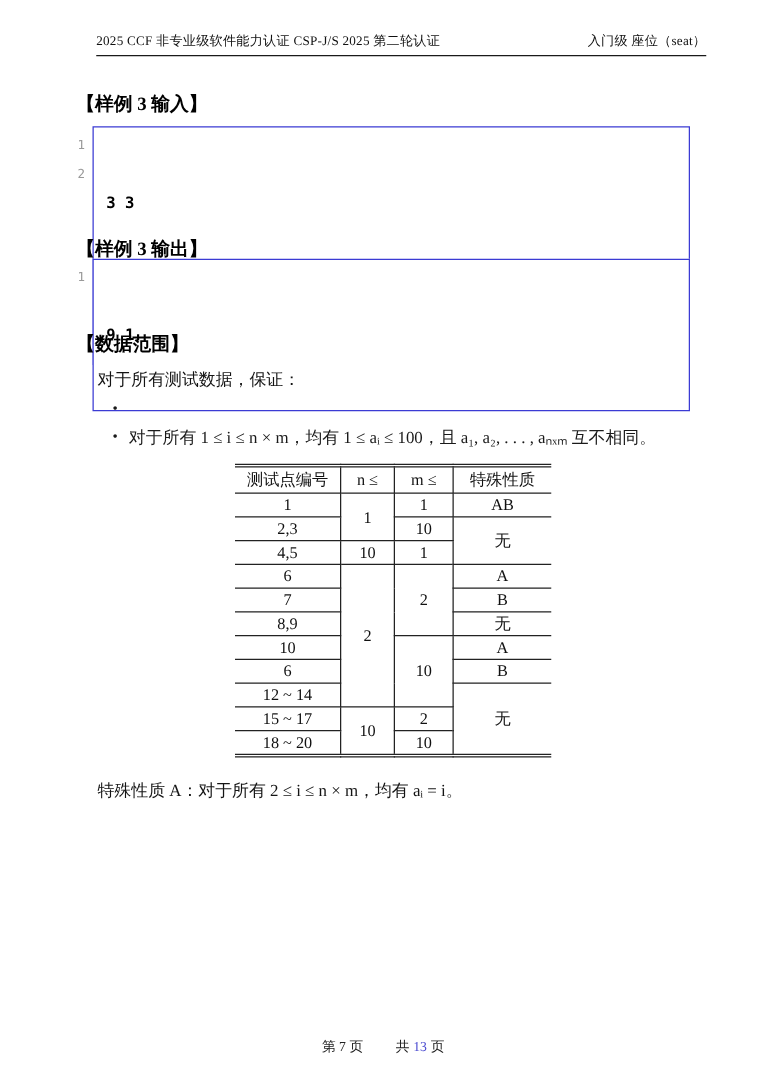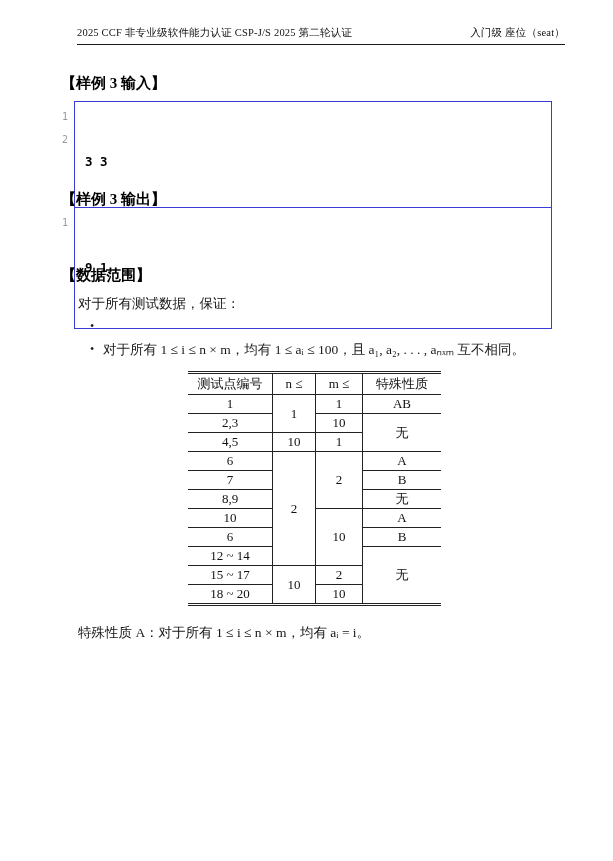--- a/index.html
+++ b/index.html
@@ -177,16 +177,19 @@
           <td>2</td>
         </tr>
         <tr>
           <td>18 ~ 20</td>
           <td>10</td>
         </tr>
       </tbody>
     </table>
   </div>
 
-  <div class="para p-propa">特殊性质 A：对于所有 1 ≤ i ≤ n × m，均有 aᵢ = i。</div>
+  <div class="para p-propa">特殊性质 A：对于所有 2 ≤ i ≤ n × m，均有 aᵢ = i。</div>
 
+  <div class="footer">
+    <span class="cur">第 7 页</span><span>共</span><span class="num">13</span><span>页</span>
+  </div>
 
 </div>
 
 </body></html>

